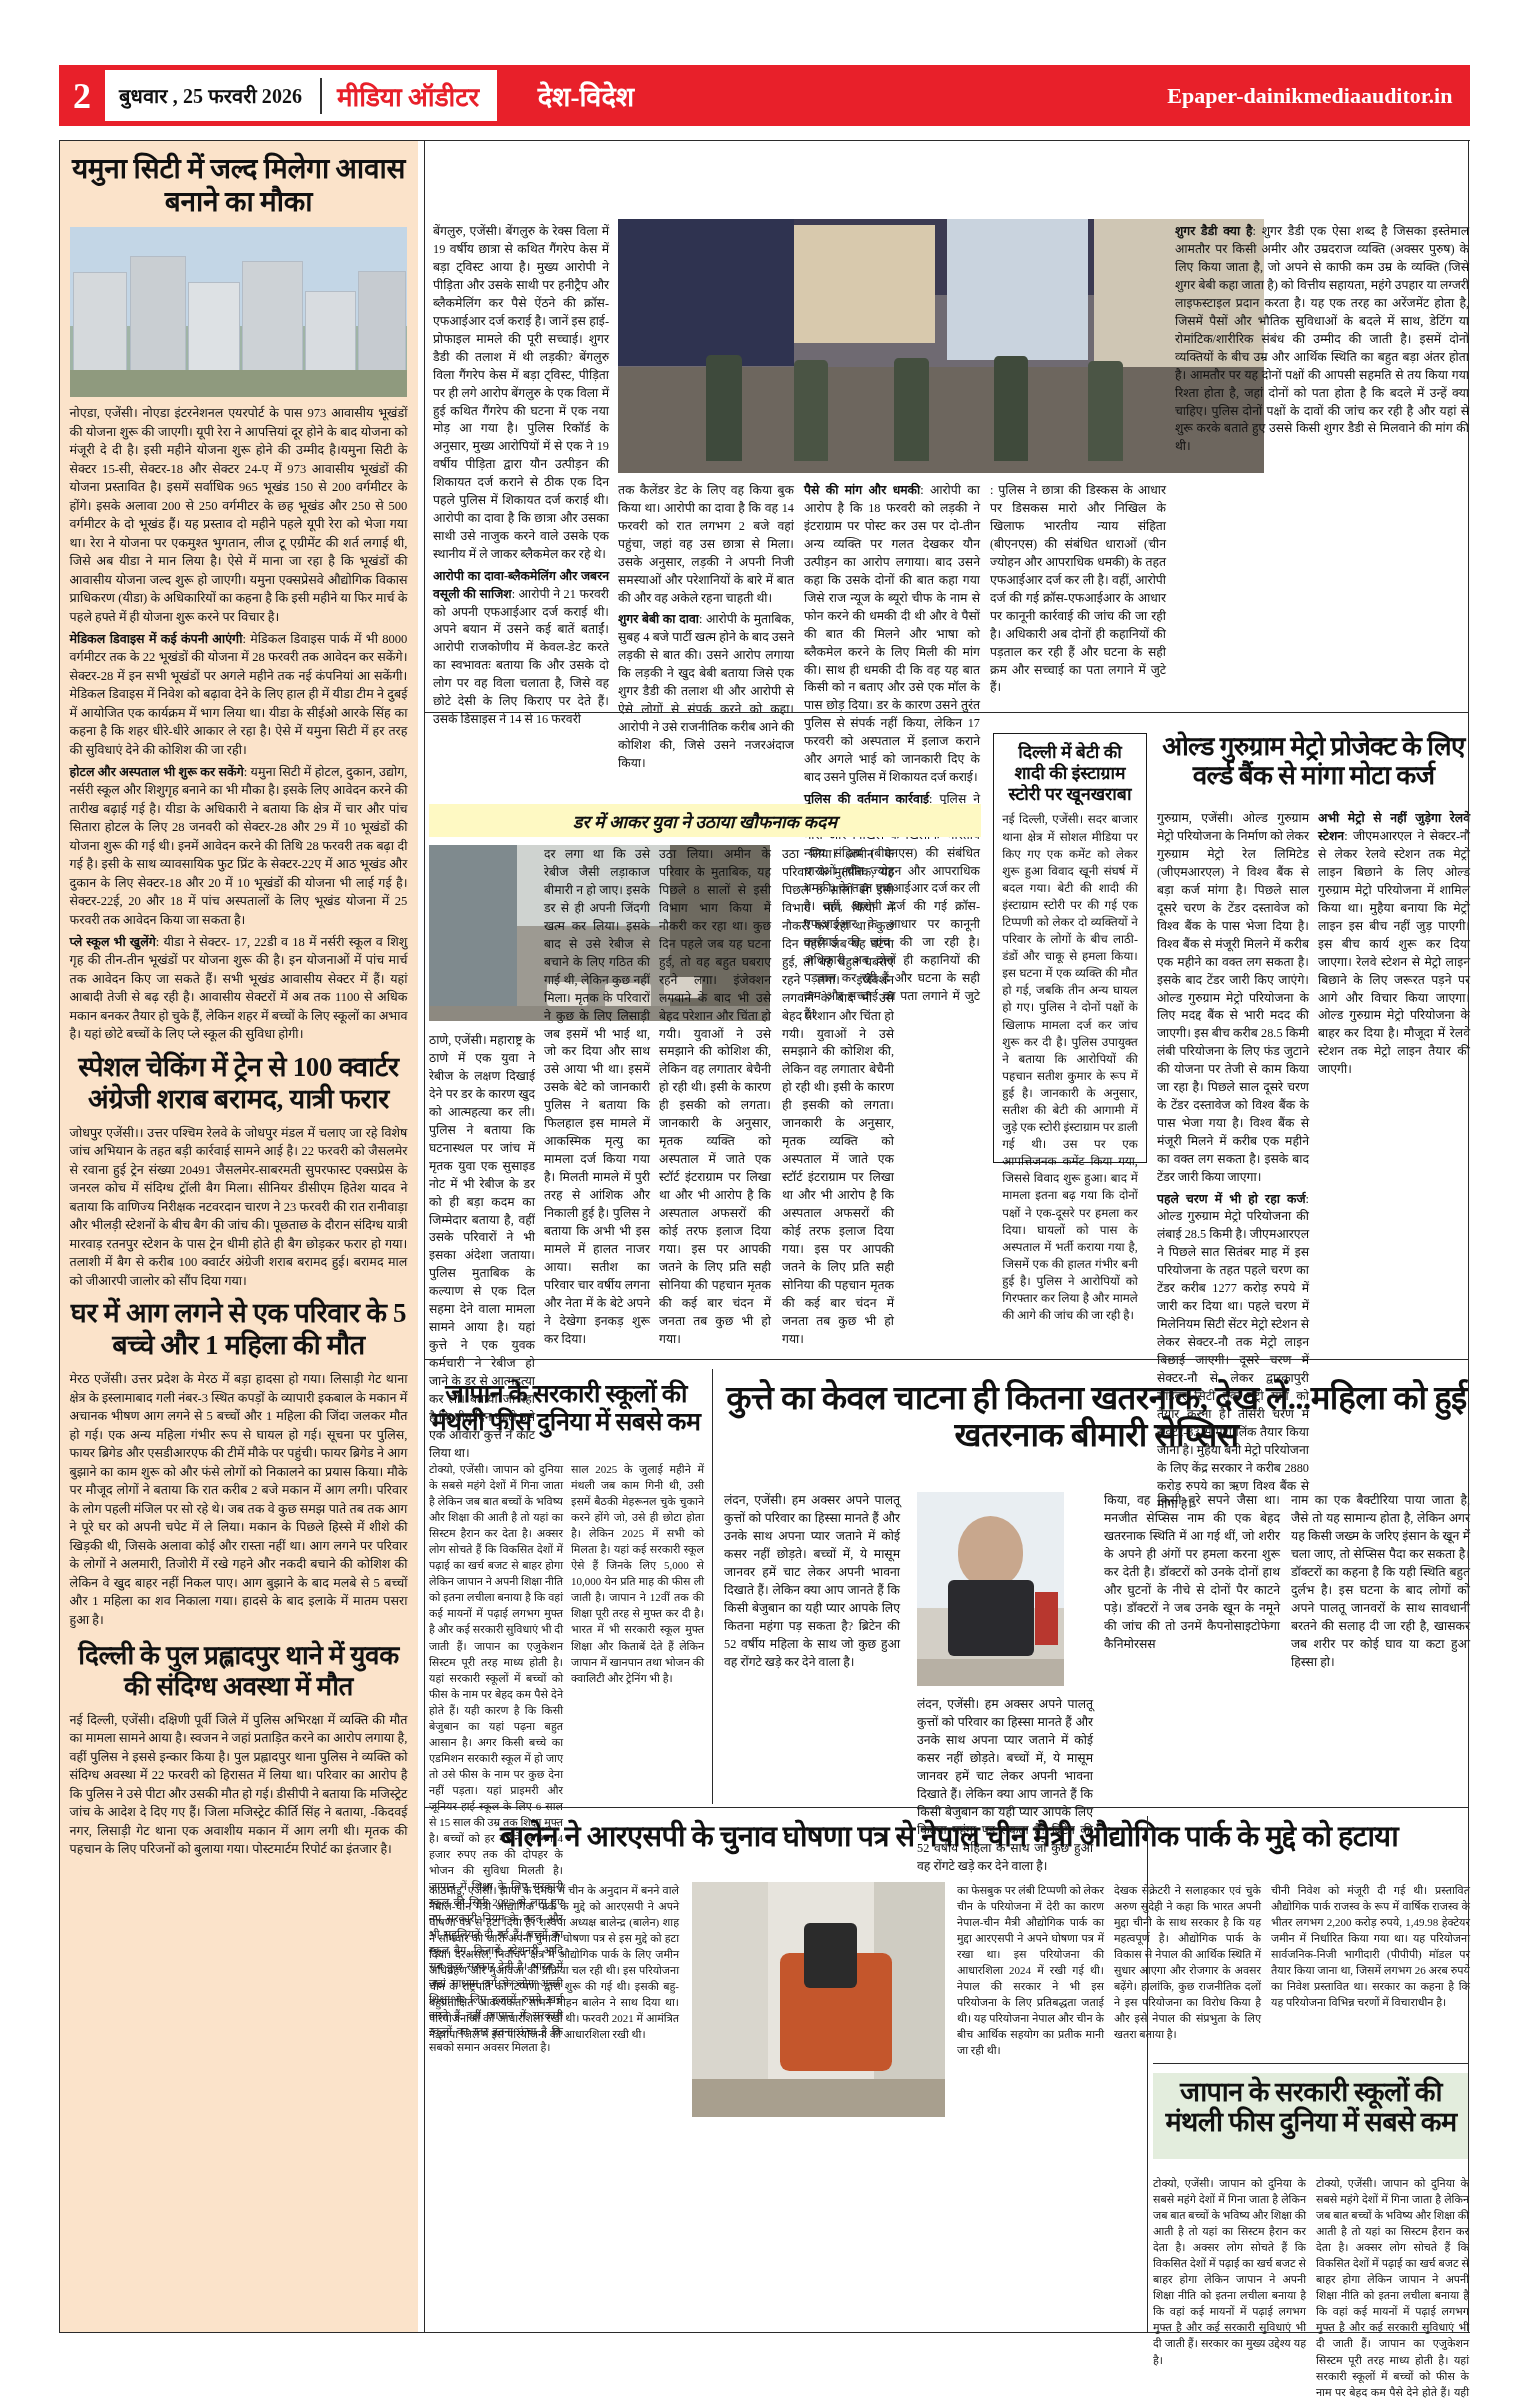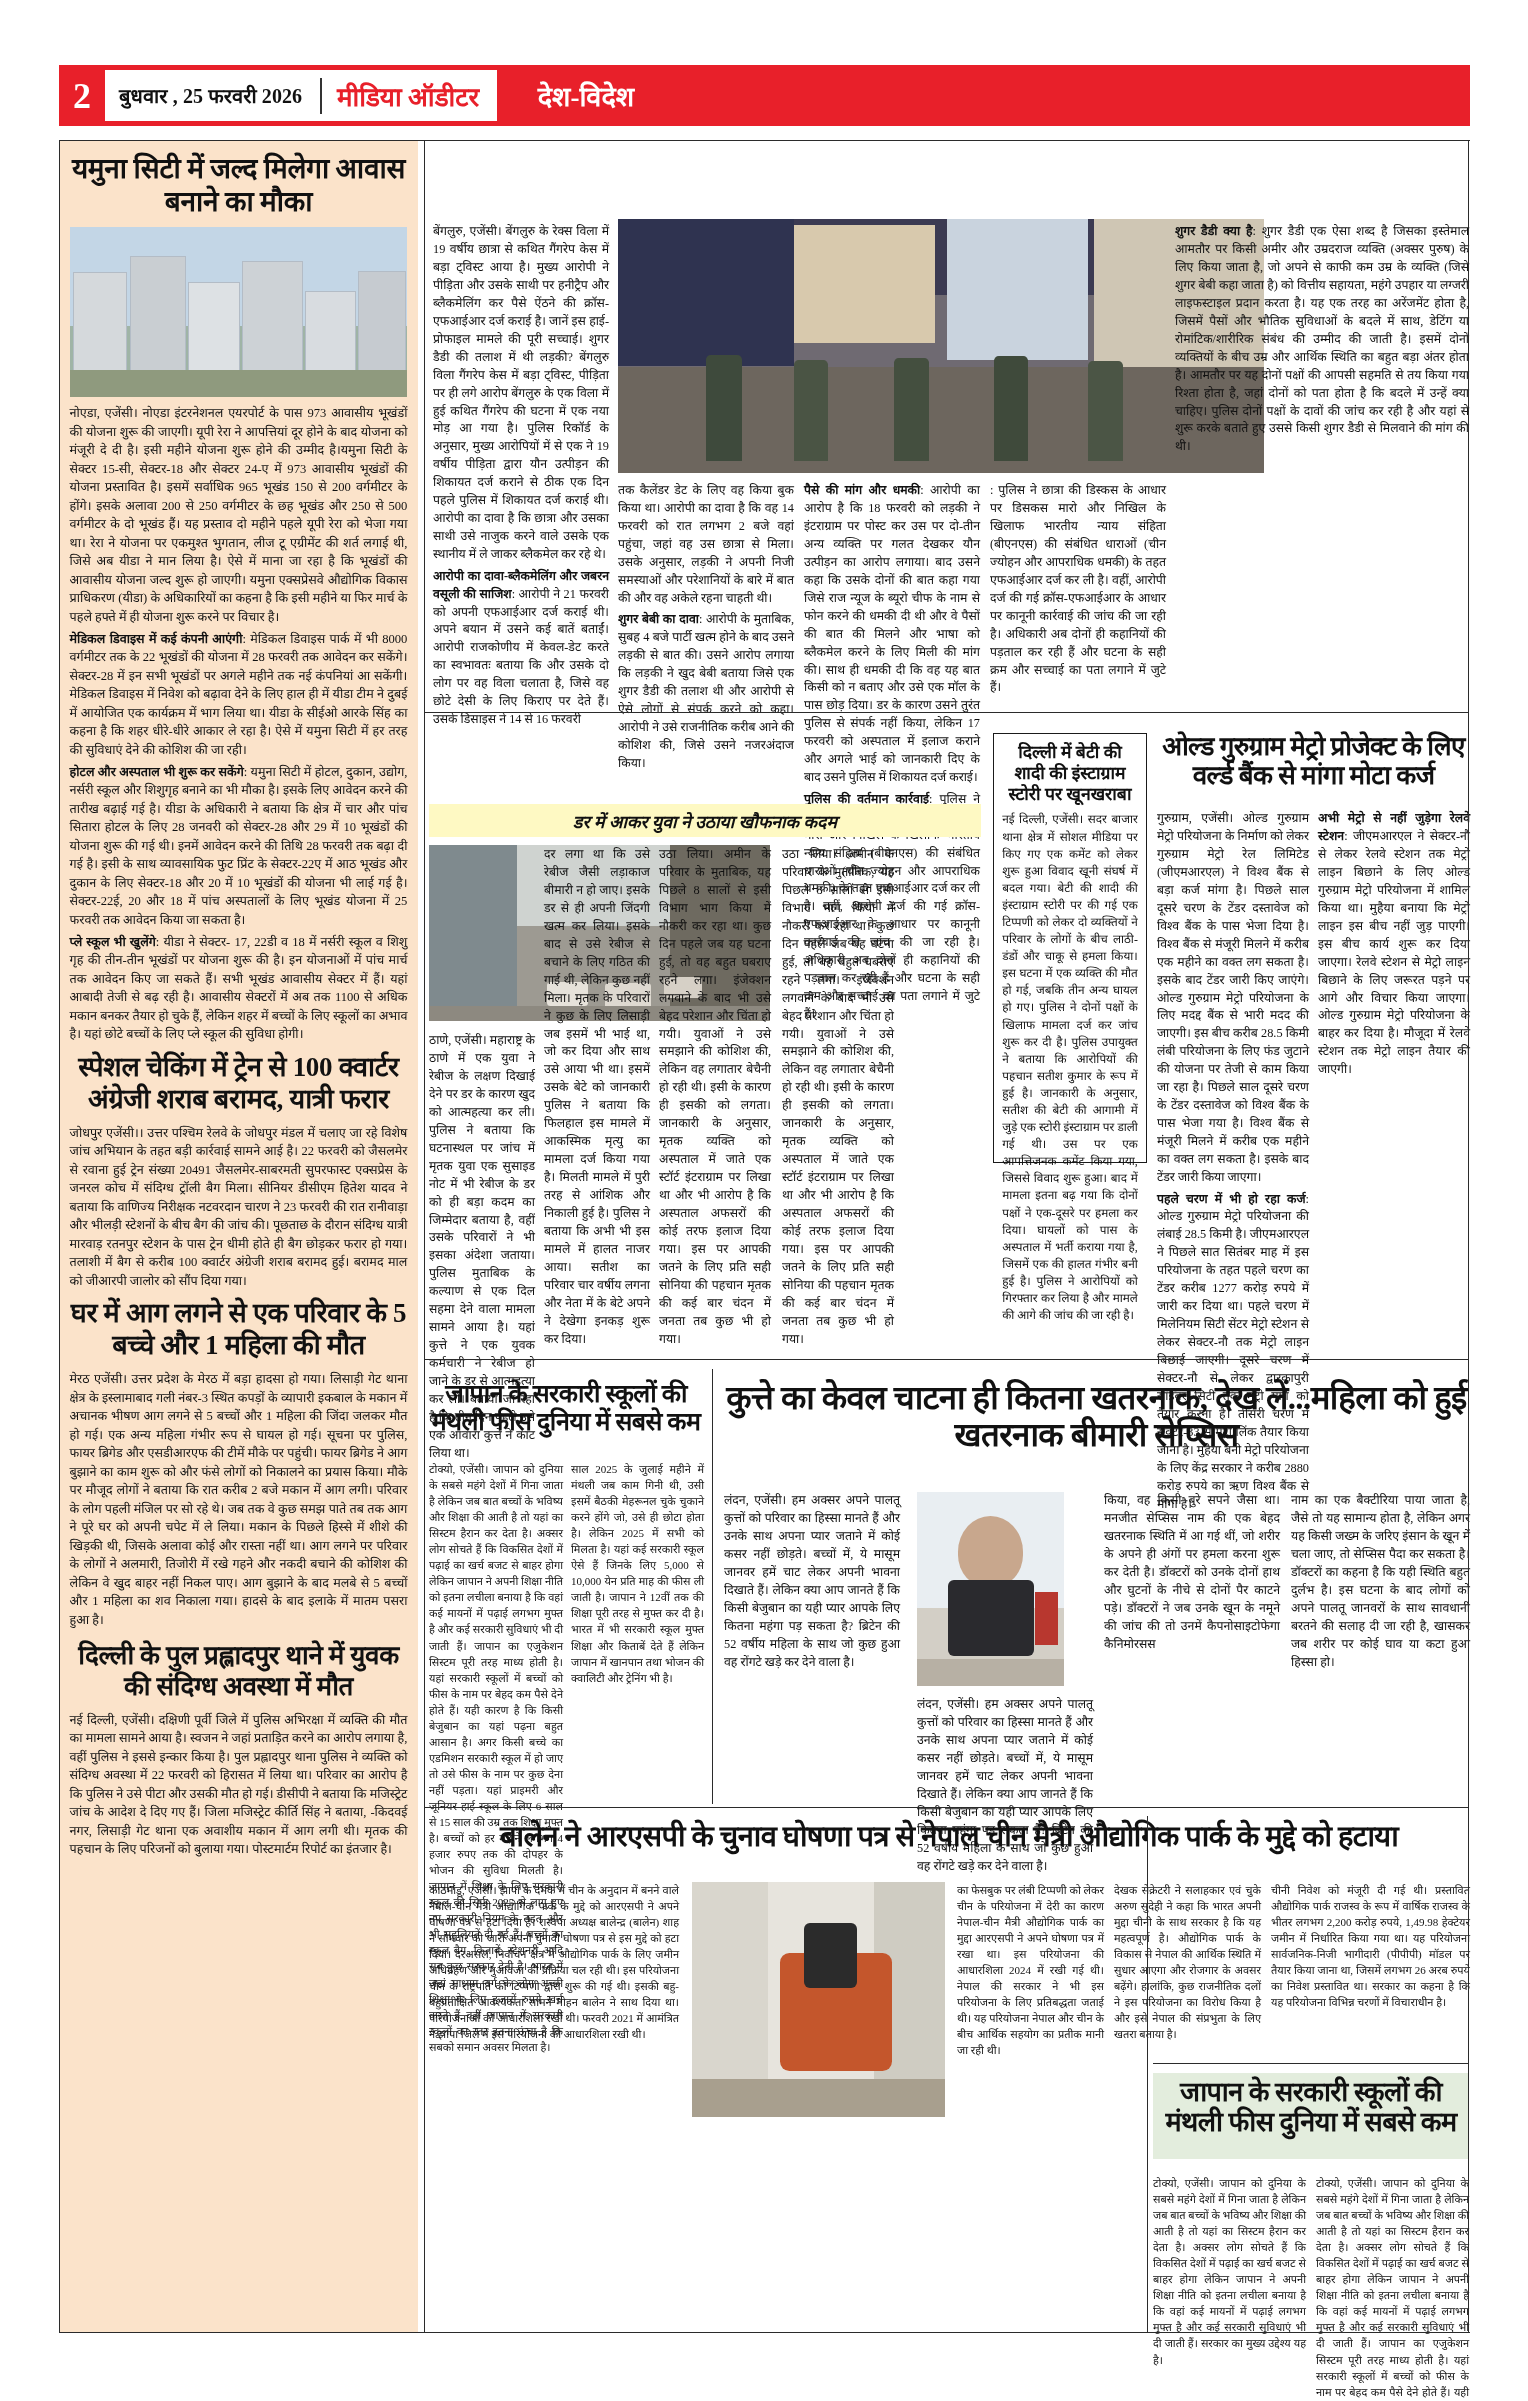--- a/index.html
+++ b/index.html
@@ -102,20 +102,21 @@
 <div class="page">
 
   <div class="masthead">
     <div class="m-pageno">2</div>
     <div class="m-white">
       <div class="m-date">बुधवार , 25 फरवरी 2026</div>
       <div class="m-sep"></div>
       <div class="m-brand">मीडिया ऑडीटर</div>
     </div>
     <div class="m-section">देश-विदेश</div>
+    <div class="m-epaper">Epaper-dainikmediaauditor.in</div>
   </div>
 
   <div class="col1">
     <div class="hl">यमुना सिटी में जल्द मिलेगा आवास बनाने का मौका</div>
 
     <div class="photo" style="height:170px;">
       <div style="position:absolute;inset:0;background:linear-gradient(#c3d6e6 0 58%,#9fb4a6 58% 100%);"></div>
       <div class="bldg" style="left:3.5px;width:54px;height:125px;background:#d5d9dc;"></div>
       <div class="bldg" style="left:60px;width:56px;height:141px;background:#c9ced2;"></div>
       <div class="bldg" style="left:118px;width:52px;height:115px;background:#dde1e4;"></div>

